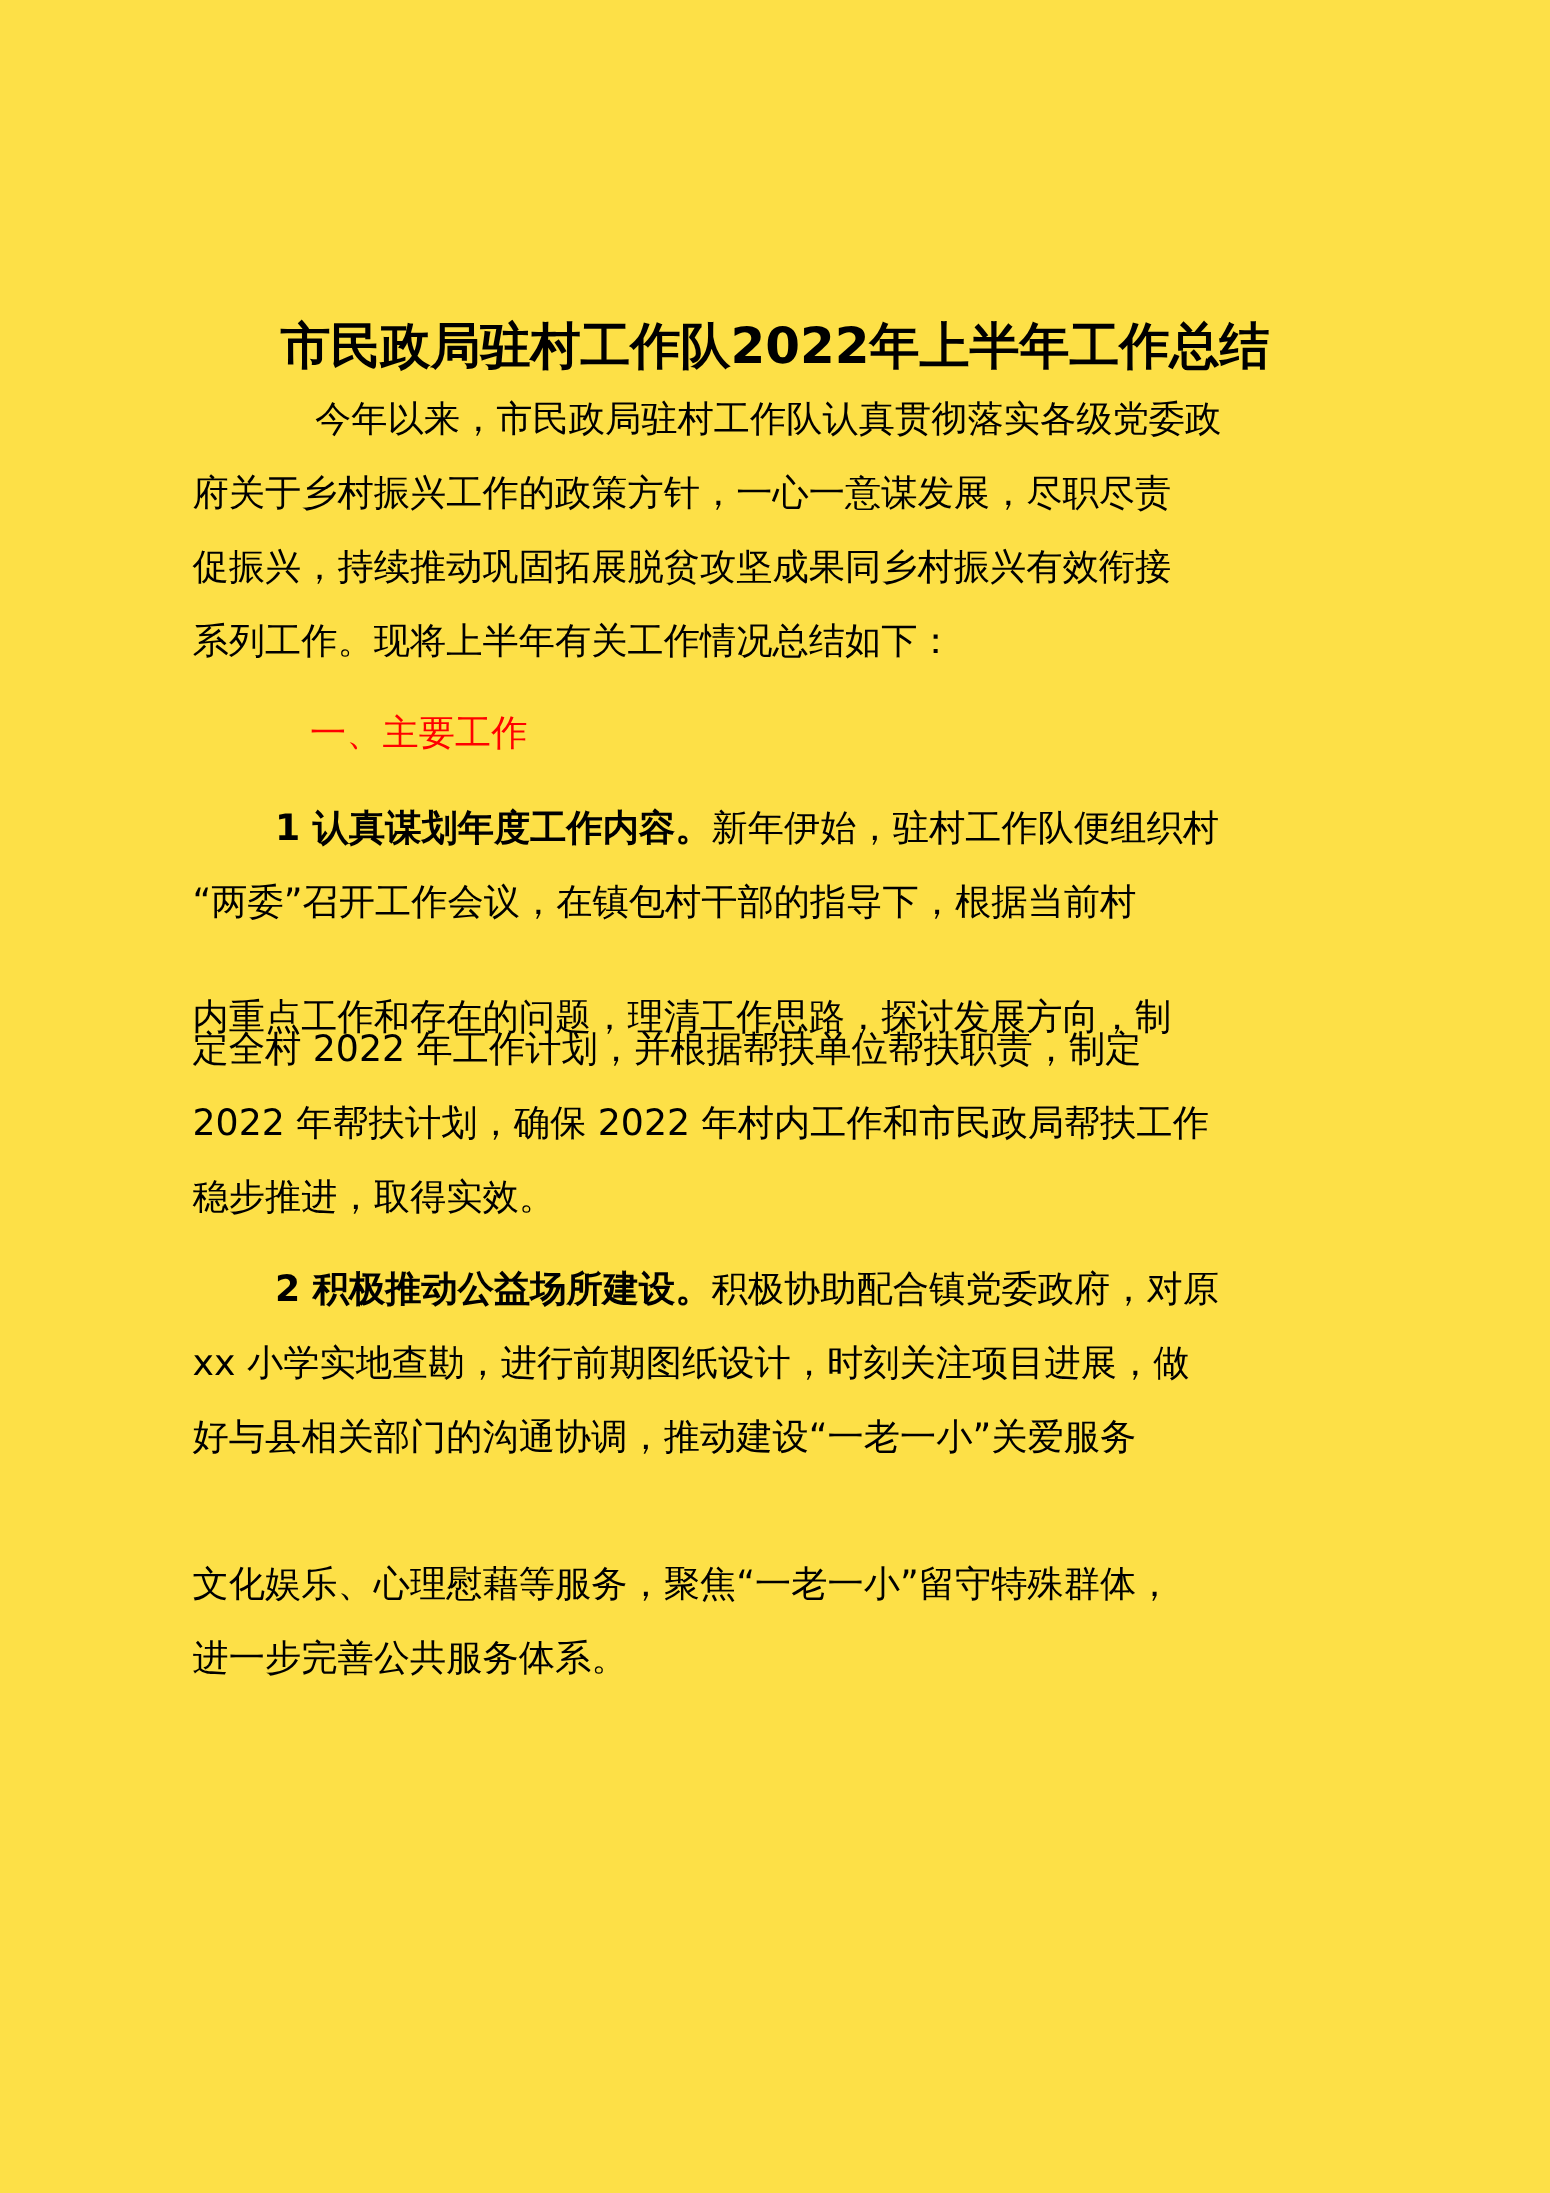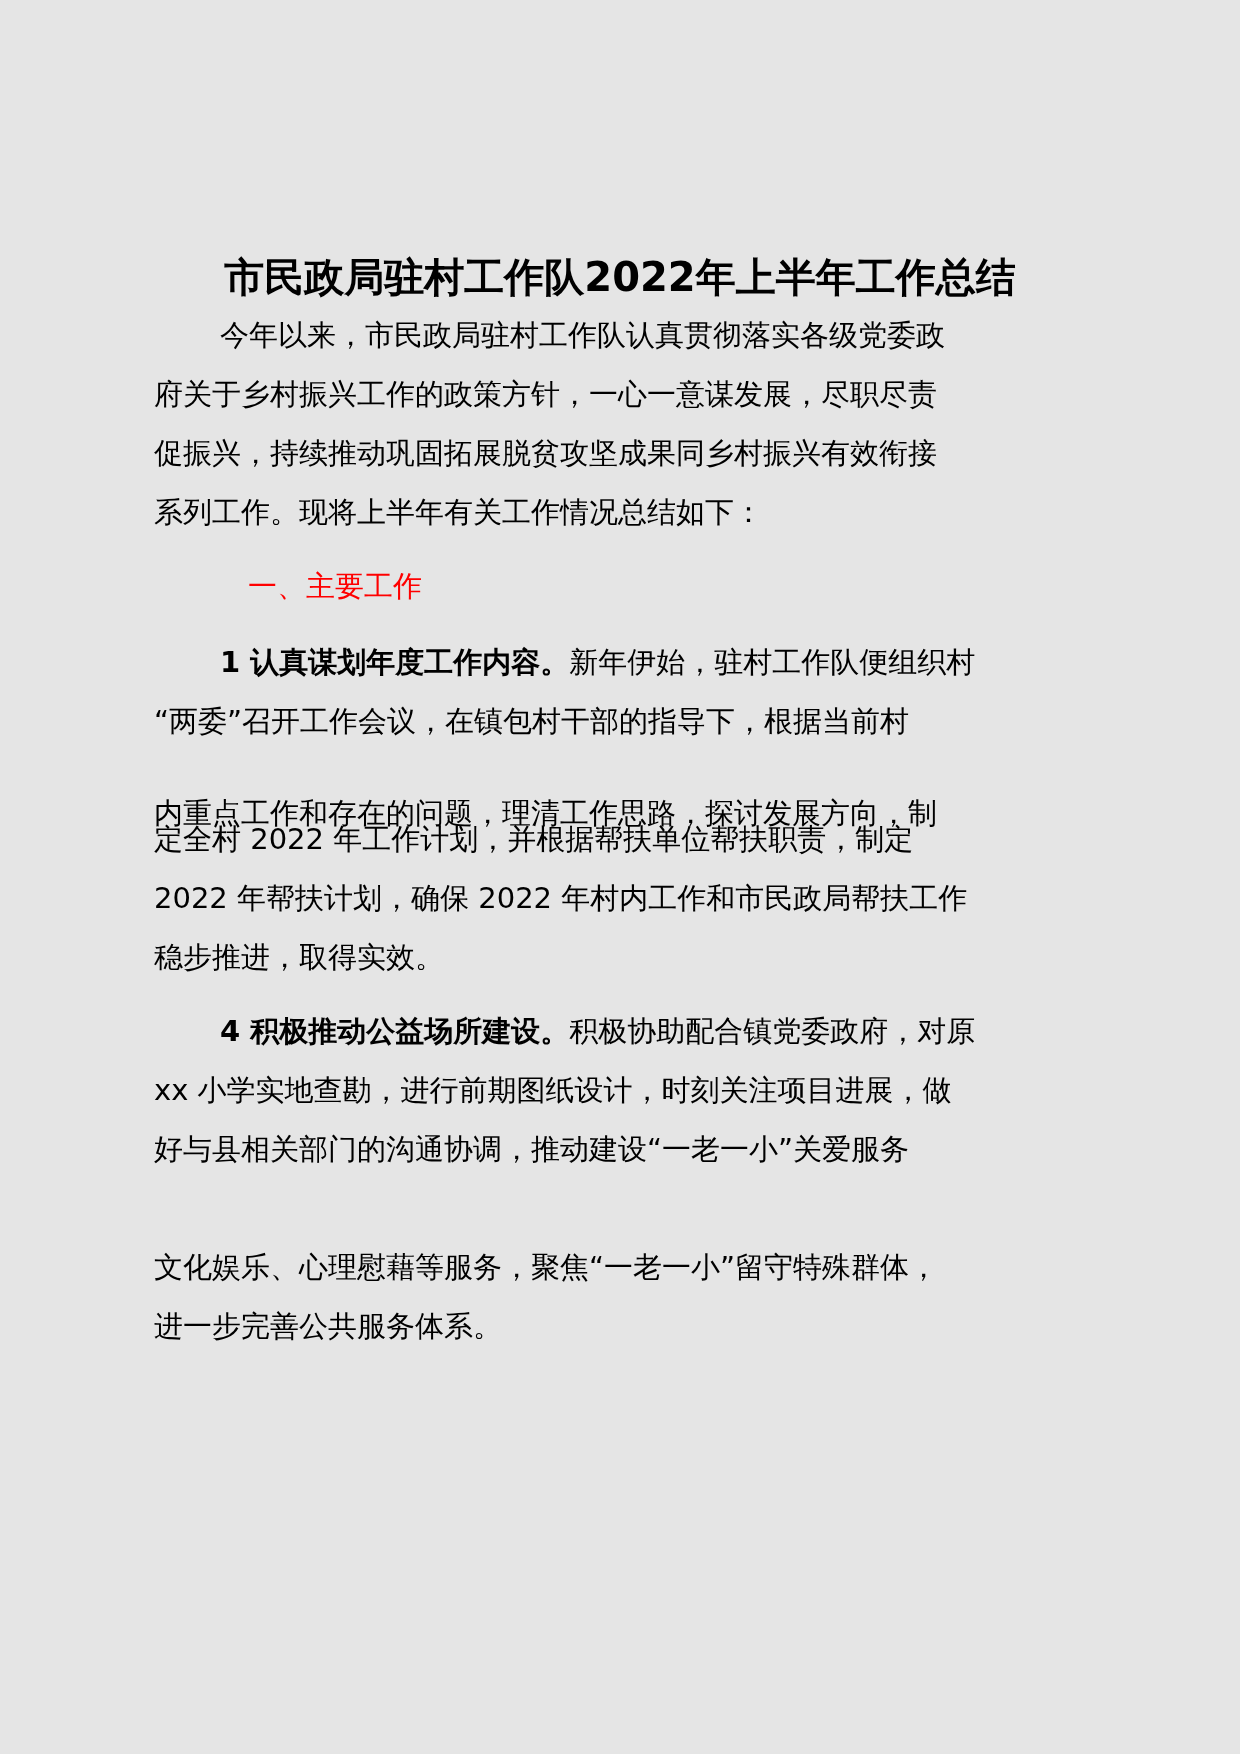--- a/index.html
+++ b/index.html
@@ -14,21 +14,21 @@
       overflow: hidden;
       font-family: "DejaVu Sans", "Liberation Sans", sans-serif;
       color: #000000;
     }
     .page {
       position: absolute;
       left: 0;
       top: 0;
       width: 1240px;
       height: 1754px;
-      background: #e5e5e5;
+      background: #fde047;
     }
     .title {
       position: absolute;
       left: 0;
       top: 247px;
       width: 1240px;
       text-align: center;
       font-size: 40px;
       font-weight: bold;
       line-height: 60px;
@@ -45,37 +45,37 @@
     .heading-red { color: #ff0000; margin-left: 28px; }
     .bold { font-weight: bold; }
   </style>
 </head>
 <body>
 
 <div class="page">
 
   <div class="title">市民政局驻村工作队2022年上半年工作总结</div>
 
-  <div class="line indent" style="top:315px;">今年以来，市民政局驻村工作队认真贯彻落实各级党委政</div>
+  <div class="line indent" style="top:315px;margin-left:32px;">今年以来，市民政局驻村工作队认真贯彻落实各级党委政</div>
   <div class="line" style="top:374px;">府关于乡村振兴工作的政策方针，一心一意谋发展，尽职尽责</div>
   <div class="line" style="top:433px;">促振兴，持续推动巩固拓展脱贫攻坚成果同乡村振兴有效衔接</div>
   <div class="line" style="top:492px;">系列工作。现将上半年有关工作情况总结如下：</div>
 
   <div class="line indent heading-red" style="top:566px;">一、主要工作</div>
 
   <div class="line indent" style="top:642px;">
     <span class="bold">1 认真谋划年度工作内容。</span><span>新年伊始，驻村工作队便组织村</span>
   </div>
   <div class="line" style="top:701px;">“两委”召开工作会议，在镇包村干部的指导下，根据当前村</div>
   <div class="line" style="top:760px;margin-top:33px;">内重点工作和存在的问题，理清工作思路，探讨发展方向，制</div>
   <div class="line" style="top:819px;">定全村 2022 年工作计划，并根据帮扶单位帮扶职责，制定</div>
   <div class="line" style="top:878px;">2022 年帮扶计划，确保 2022 年村内工作和市民政局帮扶工作</div>
   <div class="line" style="top:937px;">稳步推进，取得实效。</div>
 
   <div class="line indent" style="top:1011px;">
-    <span class="bold">4 积极推动公益场所建设。</span><span>积极协助配合镇党委政府，对原</span>
+    <span class="bold">2 积极推动公益场所建设。</span><span>积极协助配合镇党委政府，对原</span>
   </div>
   <div class="line" style="top:1070px;">xx 小学实地查勘，进行前期图纸设计，时刻关注项目进展，做</div>
   <div class="line" style="top:1129px;">好与县相关部门的沟通协调，推动建设“一老一小”关爱服务</div>
   <div class="line" style="top:1306px;">进一步完善公共服务体系。</div>
   <div class="line" style="top:1247px;">文化娱乐、心理慰藉等服务，聚焦“一老一小”留守特殊群体，</div>
 
 </div>
 
 </body></html>

